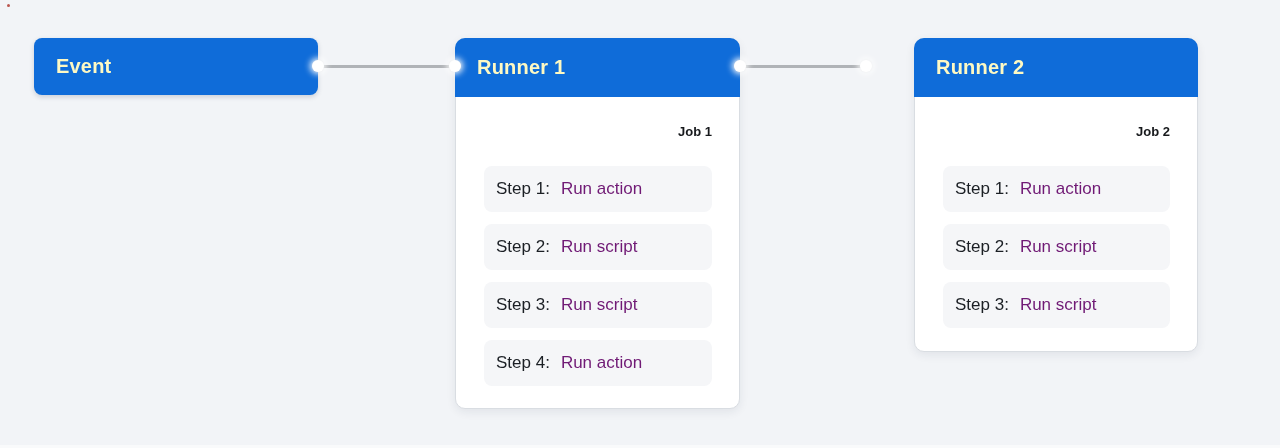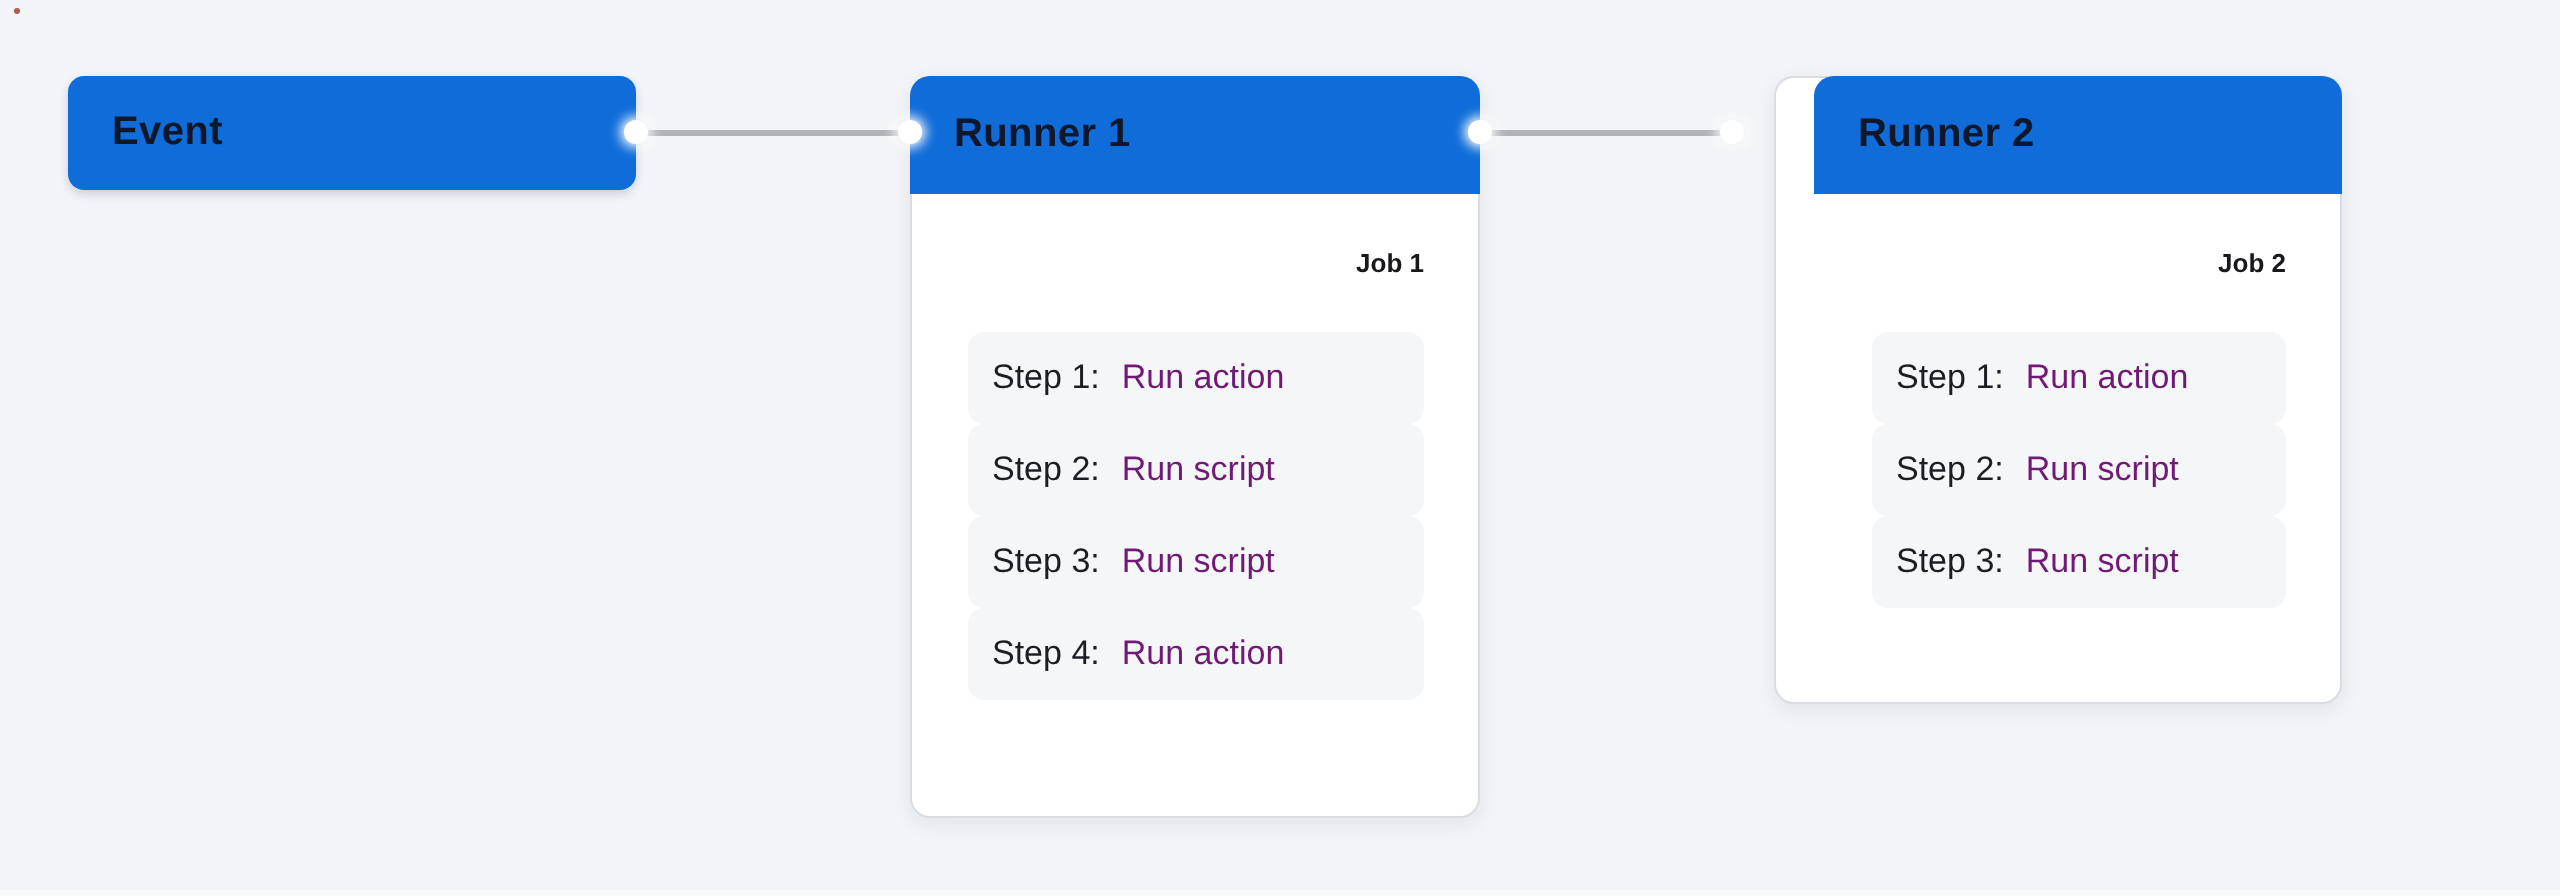--- a/index.html
+++ b/index.html
@@ -22,21 +22,21 @@
     left: 34px; top: 38px;
     width: 284px; height: 57px;
     background: #0f6cd9;
     border-radius: 8px;
     display: flex;
     align-items: center;
     padding-left: 22px;
     box-shadow: 0 2px 5px rgba(15, 40, 80, 0.18);
   }
   .node-title {
-    color: #0f172a;
+    color: #fef9c3;
     font-size: 20px;
     font-weight: 700;
     letter-spacing: 0.2px;
   }
 
   
   .connector {
     position: absolute;
     top: 65px;
     height: 3px;
@@ -63,21 +63,21 @@
   .runner-card {
     position: absolute;
     top: 38px;
     background: #ffffff;
     border: 1px solid #d9dde2;
     border-radius: 10px;
     box-shadow: 0 3px 10px rgba(30, 40, 60, 0.08);
     text-align: right;
   }
   .runner-1 { left: 455px; width: 285px; height: 371px; }
-  .runner-2 { left: 887px; width: 284px; height: 314px; padding-left: 20px; }
+  .runner-2 { left: 914px; width: 284px; height: 314px; }
 
   .runner-header {
     margin: -1px -1px 0 -1px;
     height: 59px;
     background: #0f6cd9;
     border-radius: 10px 10px 0 0;
     display: flex;
     align-items: center;
     padding-left: 22px;
   }
@@ -87,20 +87,21 @@
   .job-title {
     margin: 21px 0;
     font-size: 13px;
     line-height: 27px;
     font-weight: 700;
     color: #17191c;
   }
   .steps-list {
     display: flex;
     flex-direction: column;
+    gap: 12px;
   }
   .step-item {
     height: 46px;
     background: #f5f6f8;
     border-radius: 8px;
     display: flex;
     align-items: center;
     padding: 0 12px;
     font-size: 17px;
     white-space: nowrap;

